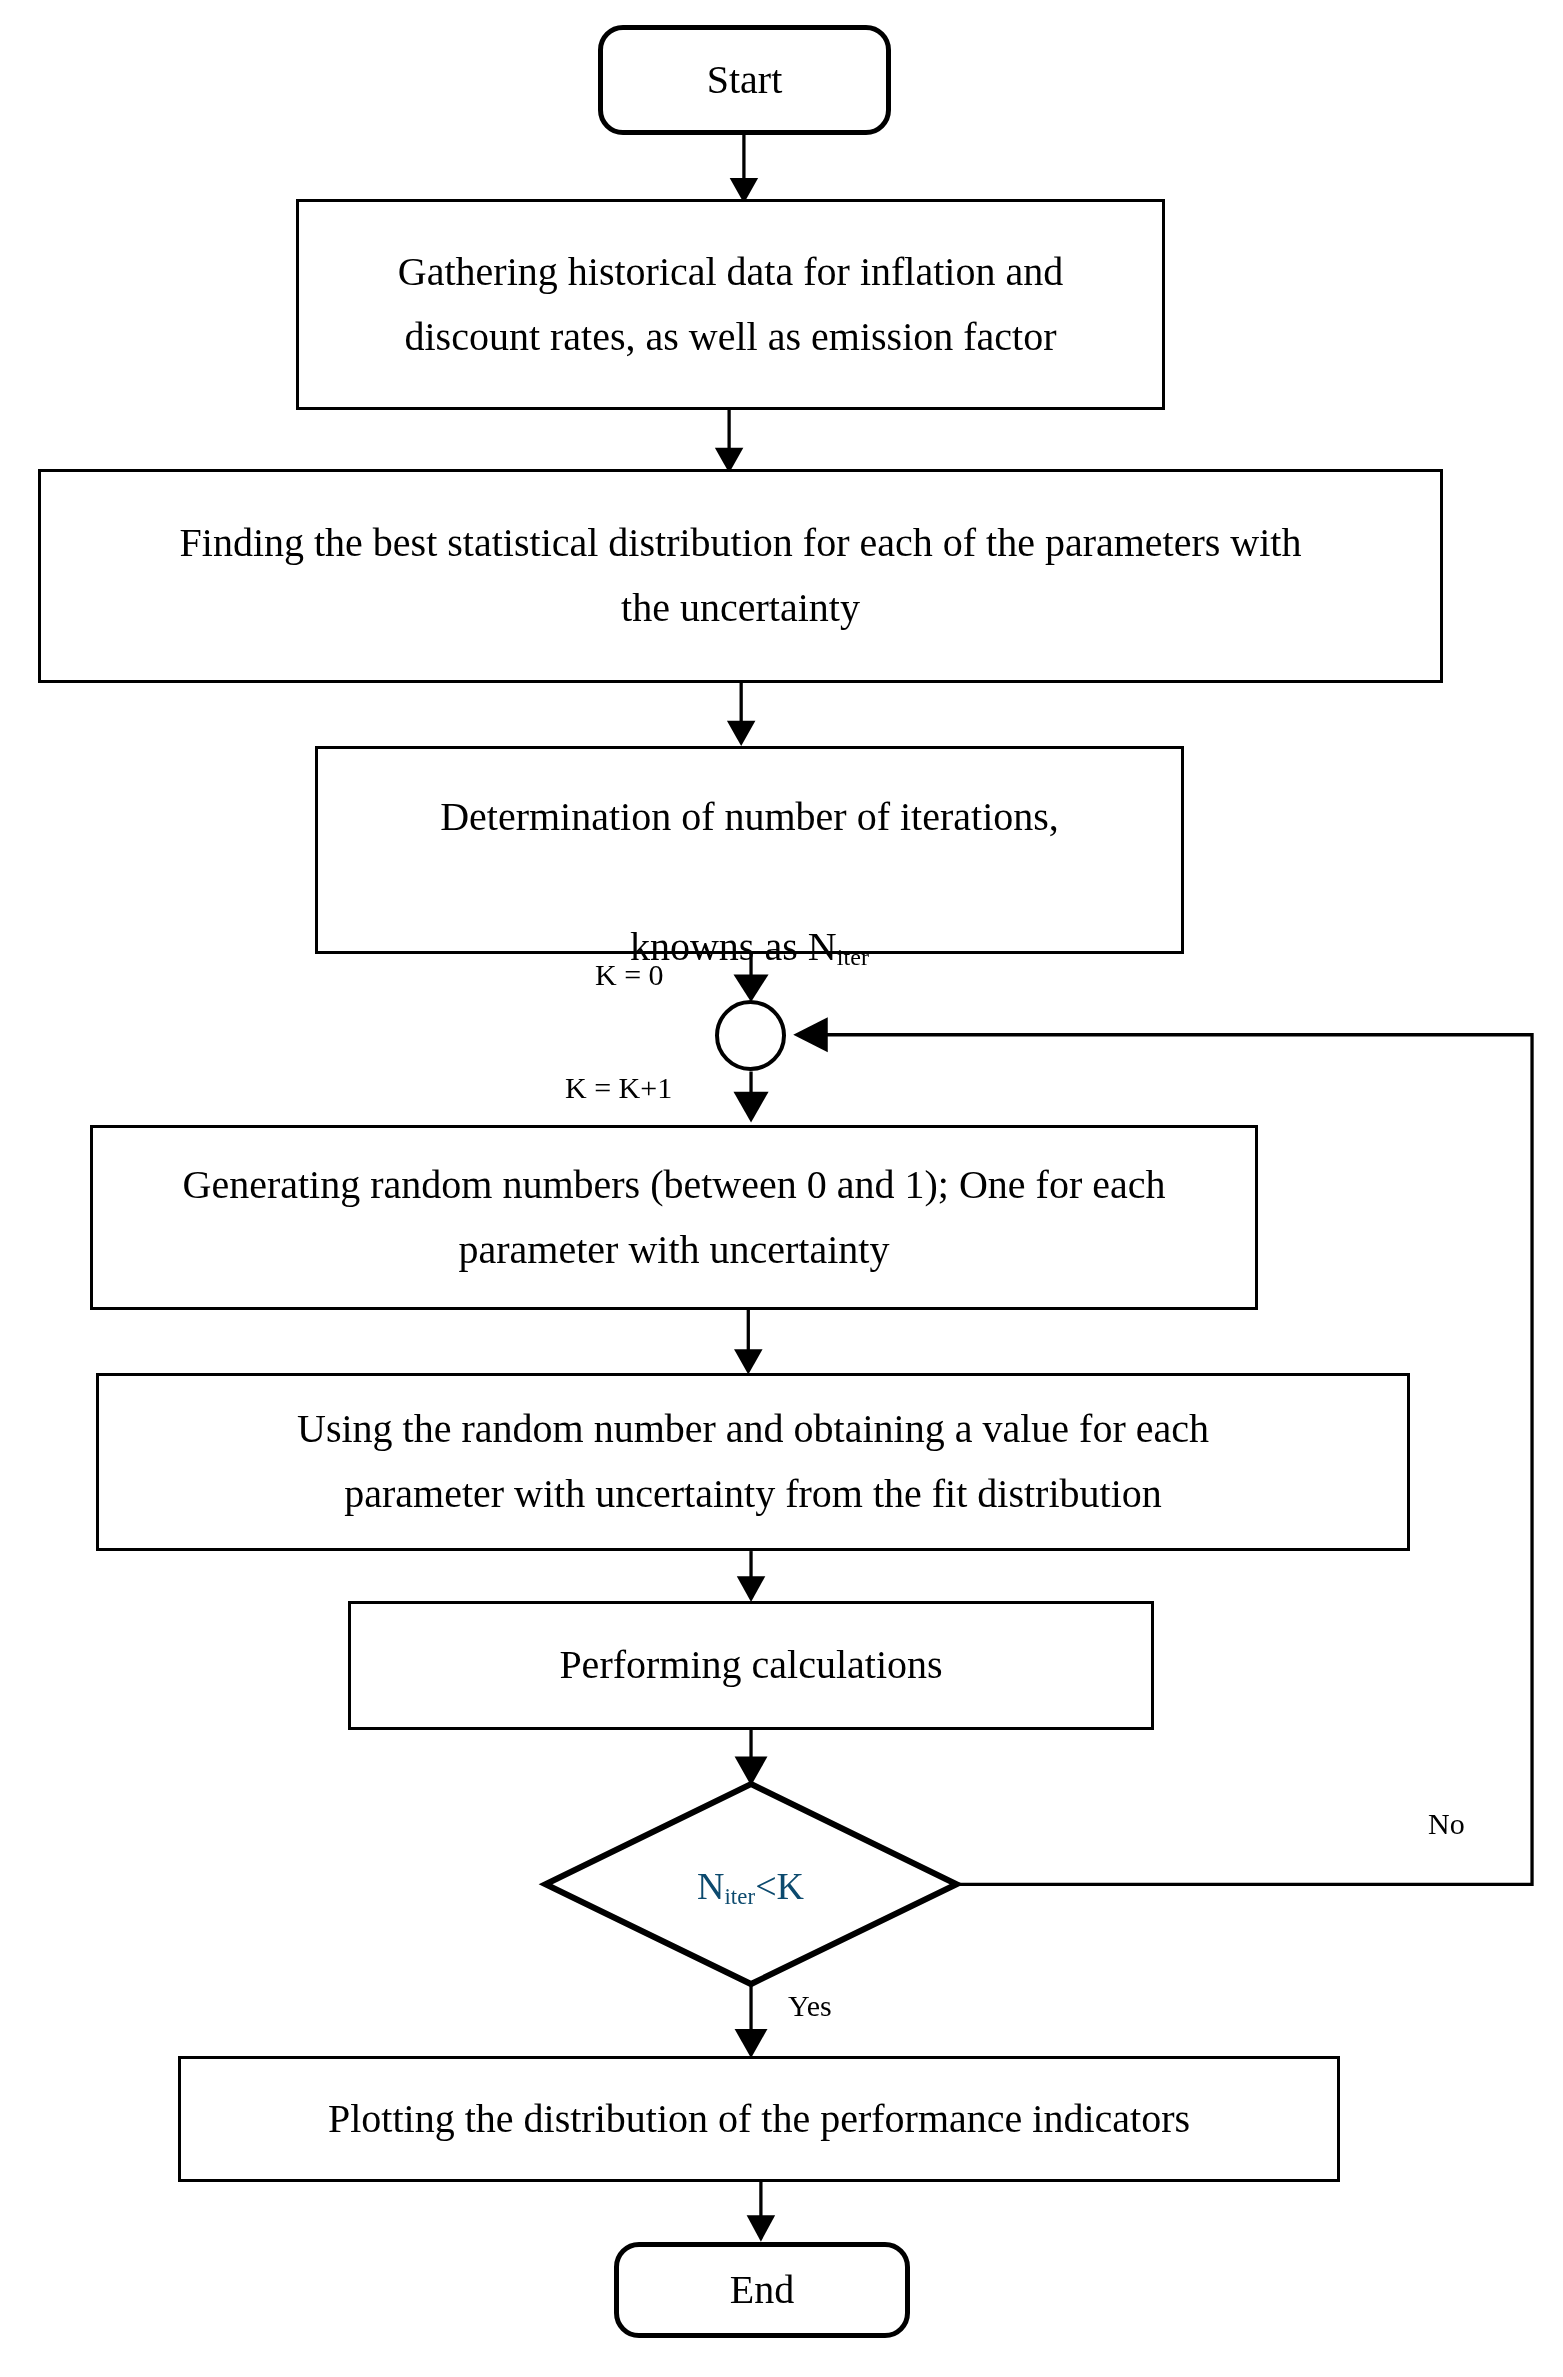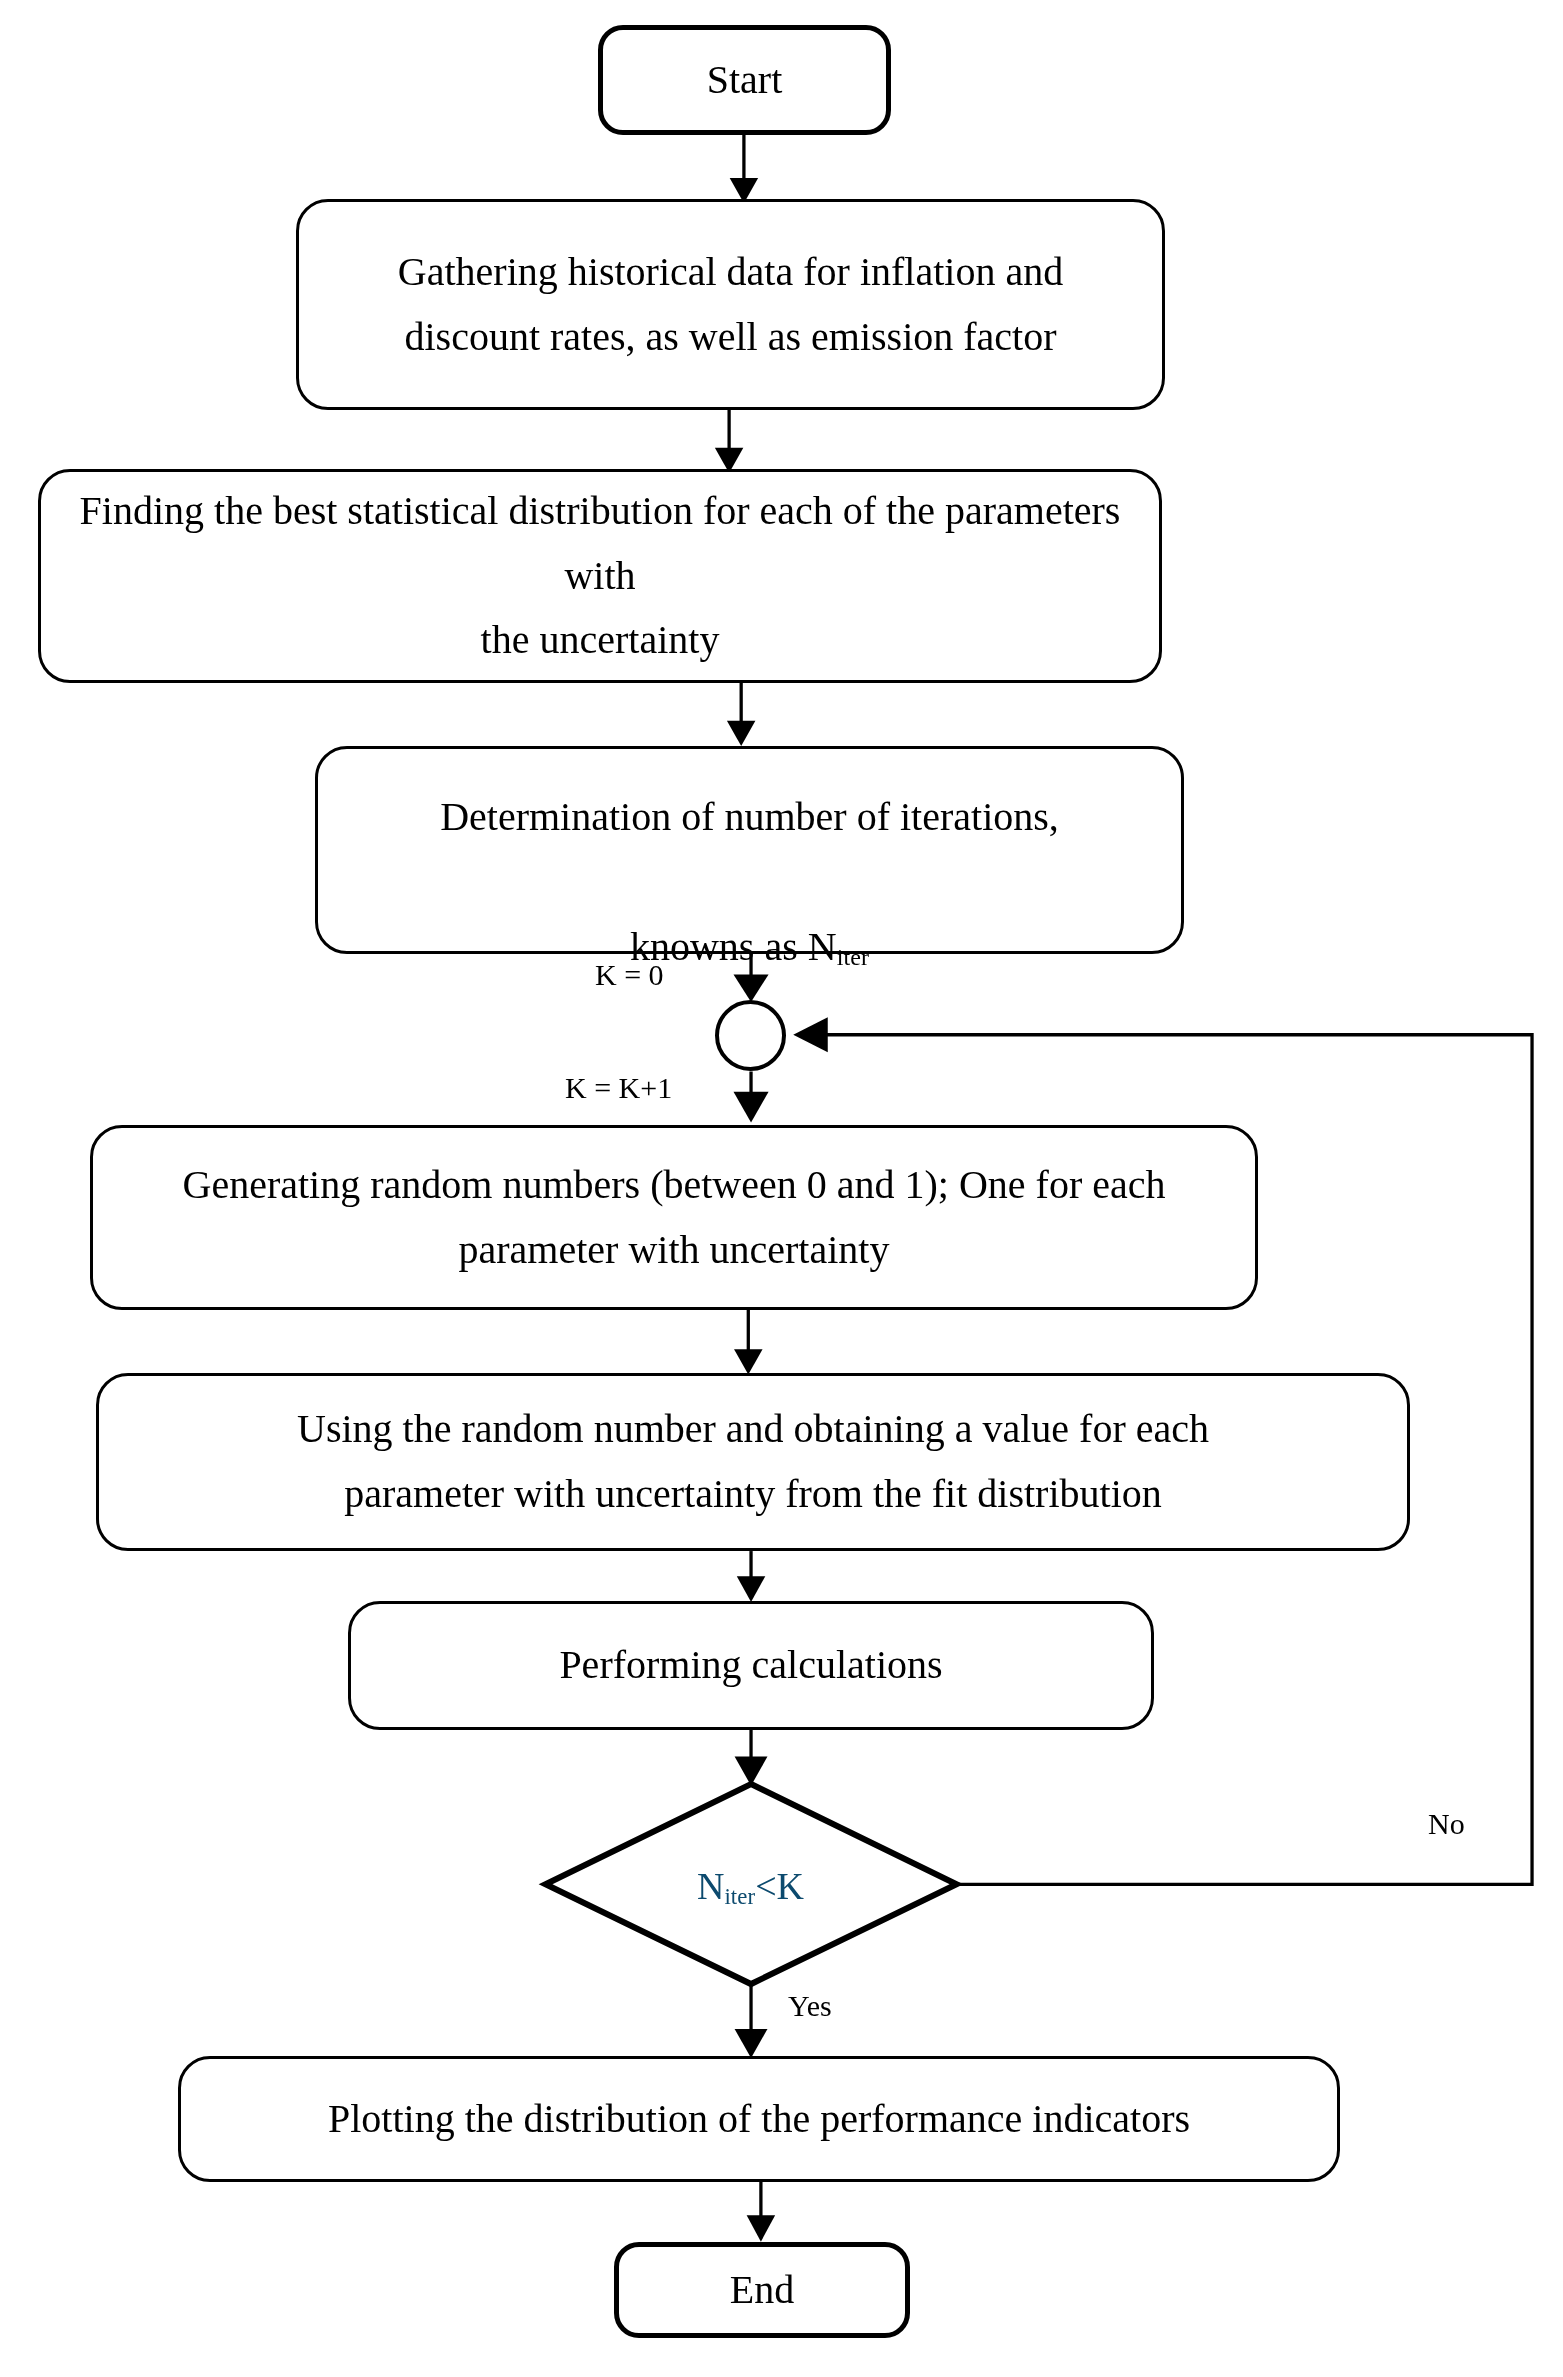--- a/index.html
+++ b/index.html
@@ -23,21 +23,20 @@
   .node {
     position: absolute;
     box-sizing: border-box;
     background: #ffffff;
     display: flex;
     align-items: center;
     justify-content: center;
     text-align: center;
     line-height: 1.62;
     color: #000;
-    border-radius: 32px;
   }
   .process {
     border: 3.8px solid #000000;
   }
   .terminator {
     border: 5px solid #000000;
     border-radius: 25px;
   }
   .node-label {
     display: block;
@@ -137,21 +136,21 @@
 
   <div class="node terminator fs-lg" style="left:598px; top:25px; width:293px; height:110px;">
     <span class="node-label">Start</span>
   </div>
 
   <div class="node process fs-lg" style="left:296px; top:199px; width:869px; height:211px;">
     <span class="node-label">Gathering historical data for inflation and
 discount rates, as well as emission factor</span>
   </div>
 
-  <div class="node process fs-lg" style="left:38px; top:469px; width:1124px; height:214px;">
+  <div class="node process fs-lg" style="left:38px; top:469px; width:1405px; height:214px;">
     <span class="node-label">Finding the best statistical distribution for each of the parameters with
 the uncertainty</span>
   </div>
 
   <div class="node process fs-lg" style="left:315px; top:746px; width:869px; height:208px;">
     <span class="node-label">
       <span>Determination of number of iterations,</span><br>
       <span>knowns as N</span><span class="sub">iter</span>
     </span>
   </div>

